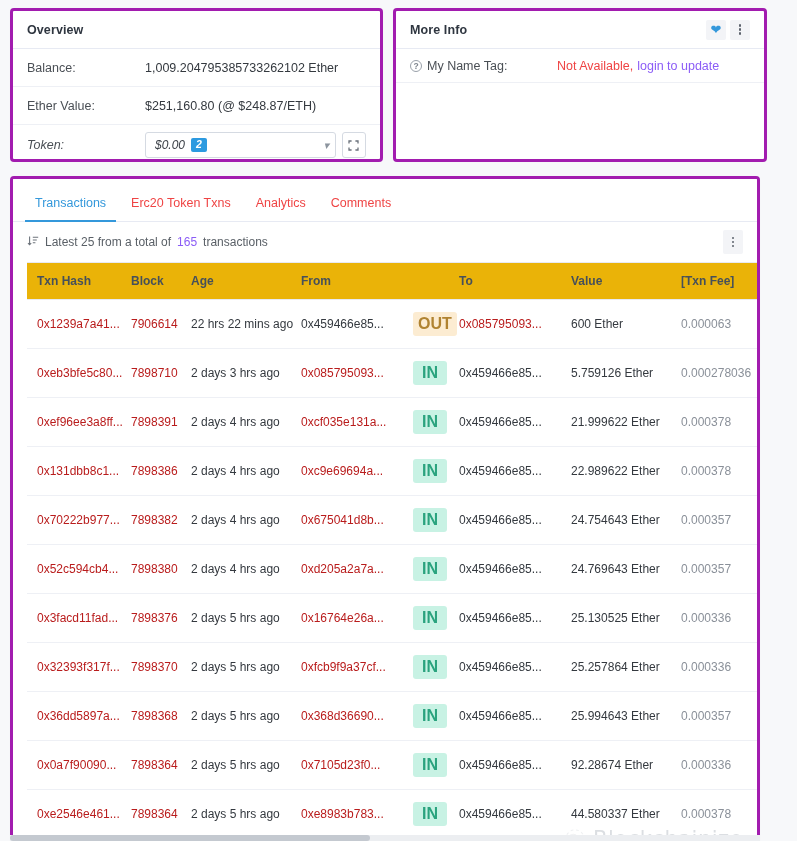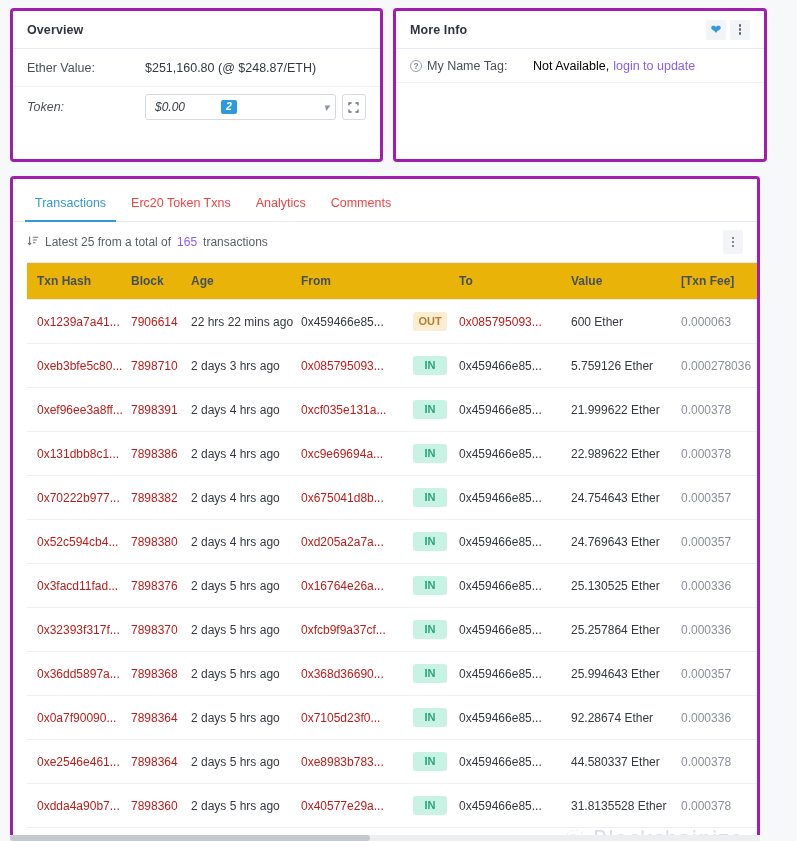--- a/index.html
+++ b/index.html
@@ -51,21 +51,20 @@
 
   
   .token-row { height: 40px; font-style: italic; }
   .token-select {
     display: flex; align-items: center;
     width: 206px; height: 26px;
     border: 1px solid #d5dae2; border-radius: 3px;
     background: #fff; padding: 0 6px 0 9px;
     font-size: 12px; color: #4a4f55;
     position: relative;
-    gap: 30px;
   }
   .token-amount { color: #3b4047; }
   .token-badge {
     background: #2c9ae0; color: #fff;
     font-size: 10.5px; font-weight: bold;
     border-radius: 2px; padding: 1px 5px 2px;
     margin-left: 6px; line-height: 1.1;
   }
   .token-caret { margin-left: auto; color: #8c949e; font-size: 11px; line-height: 1; }
   .token-expand {
@@ -92,21 +91,21 @@
     border-bottom: 1px solid #eef0f5;
     font-size: 12.5px;
   }
   .q-icon {
     width: 12px; height: 12px; border-radius: 50%;
     border: 1px solid #9aa1aa; color: #7d848d;
     font-size: 8.5px; line-height: 10px; text-align: center;
     margin-right: 5px; flex: none; font-weight: bold;
   }
   .mi-label { color: #4a4f55; width: 106px; flex: none; }
-  .mi-val { color: #000000; }
+  .mi-val { color: #ef4444; margin-left: 24px; }
   a.link { color: #8b5cf6; text-decoration: none; }
 
   
   #tx-card {
     position: absolute; left: 10px; top: 176px;
     width: 750px; height: 700px;
     overflow: hidden;
   }
   .tabs {
     display: flex; align-items: flex-end;
@@ -161,21 +160,21 @@
   .c-dir   { width: 46px; }
   .c-to    { width: 112px; }
   .c-value { width: 110px; }
   .c-fee   { width: 78px; }
   .mono-link { color: #b91c1c; text-decoration: none; margin-top: 36px; }
   .addr-self { color: #34393f; }
   .fee { color: #8a9099; }
 
   .badge {
     display: inline-block; min-width: 34px; text-align: center;
-    font-size: 11px; font-weight: bold;
+    font-size: 16px; font-weight: bold;
     border-radius: 3px; padding: 4px 5px; line-height: 1;
   }
   .badge.in  { background: #c8f2e4; color: #2aa37e; }
   .badge.out { background: #fcecd2; color: #b08331; }
 
   
   .watermark {
     position: absolute; right: 14px; bottom: 22px;
     display: flex; align-items: center; gap: 7px;
     opacity: .5; pointer-events: none;
@@ -200,20 +199,24 @@
 
 <div class="page">
 
   <div class="top-row">
 
     <div class="card" id="overview-card">
       <div class="card-head">
         <span class="card-title">Overview</span>
       </div>
 
+      <div class="ovrow">
+        <span class="ovlabel">Balance:</span>
+        <span class="ovval">1,009.204795385733262102 Ether</span>
+      </div>
 
       <div class="ovrow">
         <span class="ovlabel">Ether Value:</span>
         <span class="ovval">$251,160.80 (@ $248.87/ETH)</span>
       </div>
 
       <div class="ovrow token-row">
         <span class="ovlabel">Token:</span>
         <div class="token-select">
           <span class="token-amount">$0.00</span>

